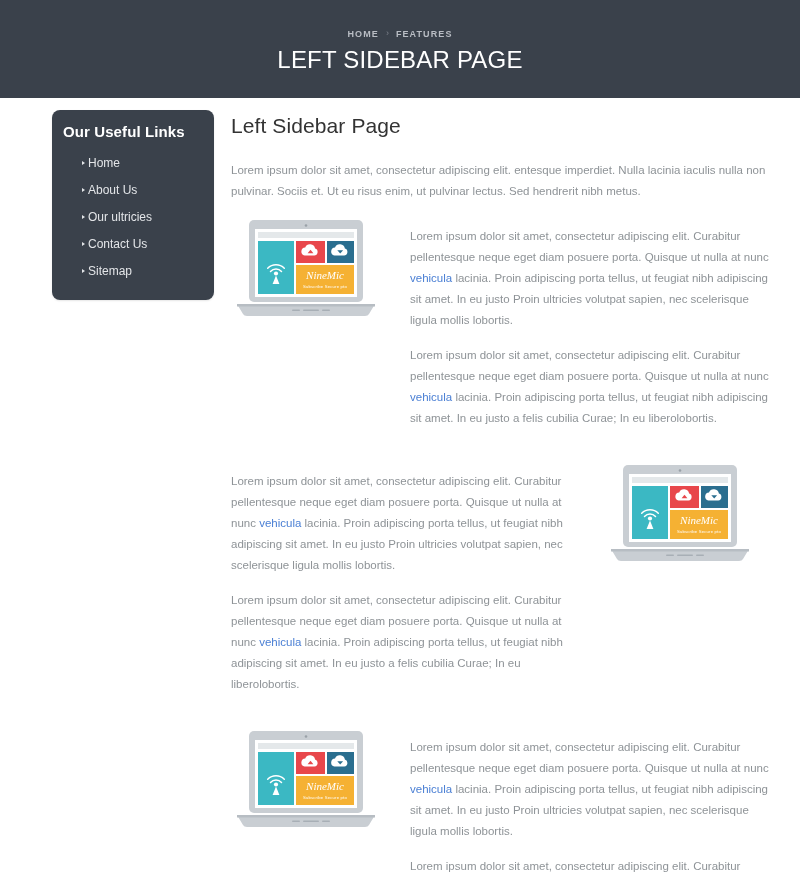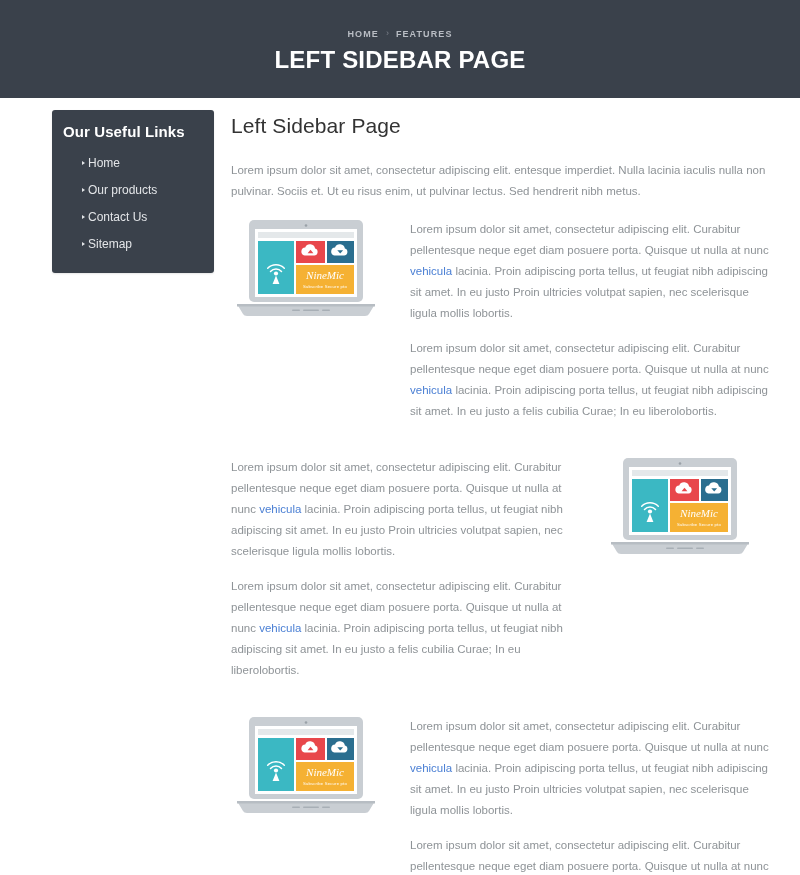--- a/index.html
+++ b/index.html
@@ -44,42 +44,42 @@
     color: #7c828c;
     font-size: 9px;
     line-height: 1;
   }
   .banner-title {
     color: #ffffff;
     font-size: 24px;
     letter-spacing: 0.2px;
     white-space: nowrap;
   }
-  .banner-title .t-light { font-weight: 700; }
-  .banner-title .t-bold  { font-weight: bold; }
+  .banner-title .t-light { font-weight: 400; }
+  .banner-title .t-bold  { font-weight: normal; }
 
   
   .container {
     width: 800px;
     padding: 0;
     position: relative;
   }
   .row {
     display: flex;
     align-items: flex-start;
     padding-left: 52px;
     padding-right: 30px;
     padding-top: 12px;
   }
 
   
   .sidebar { width: 162px; flex: 0 0 162px; }
   .widget {
     background: #3a414b;
-    border-radius: 3px;
+    border-radius: 8px;
     padding: 13px 0 16px 0;
     box-shadow: 0 1px 2px rgba(0,0,0,0.10);
   }
   .widget-title {
     color: #ffffff;
     font-size: 15px;
     font-weight: bold;
     padding: 0 0 9px 11px;
     letter-spacing: 0.1px;
   }
@@ -115,21 +115,21 @@
     font-size: 21px;
     font-weight: normal;
     color: #333333;
     margin: 4px 0 22px 0;
     letter-spacing: 0.1px;
   }
   p.body-text {
     font-size: 11.5px;
     line-height: 21px;
     color: #8e9397;
-    margin: 3px 0 14px 0;
+    margin: 10px 0 14px 0;
   }
   p.body-text:last-child { margin-bottom: 0; }
   a.inline-link {
     color: #4a7fd4;
     text-decoration: none;
     text-align: right;
   }
   .intro { margin-bottom: 26px; }
 
   
@@ -178,21 +178,27 @@
         <ul class="widget-list">
           <li>
             <a class="widget-link" href="#">
               <span class="caret"></span>
               <span>Home</span>
             </a>
           </li>
           <li>
             <a class="widget-link" href="#">
               <span class="caret"></span>
-              <span>Our products</span>
+              <span>About Us</span>
+            </a>
+          </li>
+          <li>
+            <a class="widget-link" href="#">
+              <span class="caret"></span>
+              <span>Our ultricies</span>
             </a>
           </li>
           <li>
             <a class="widget-link" href="#">
               <span class="caret"></span>
               <span>Contact Us</span>
             </a>
           </li>
           <li>
             <a class="widget-link" href="#">

